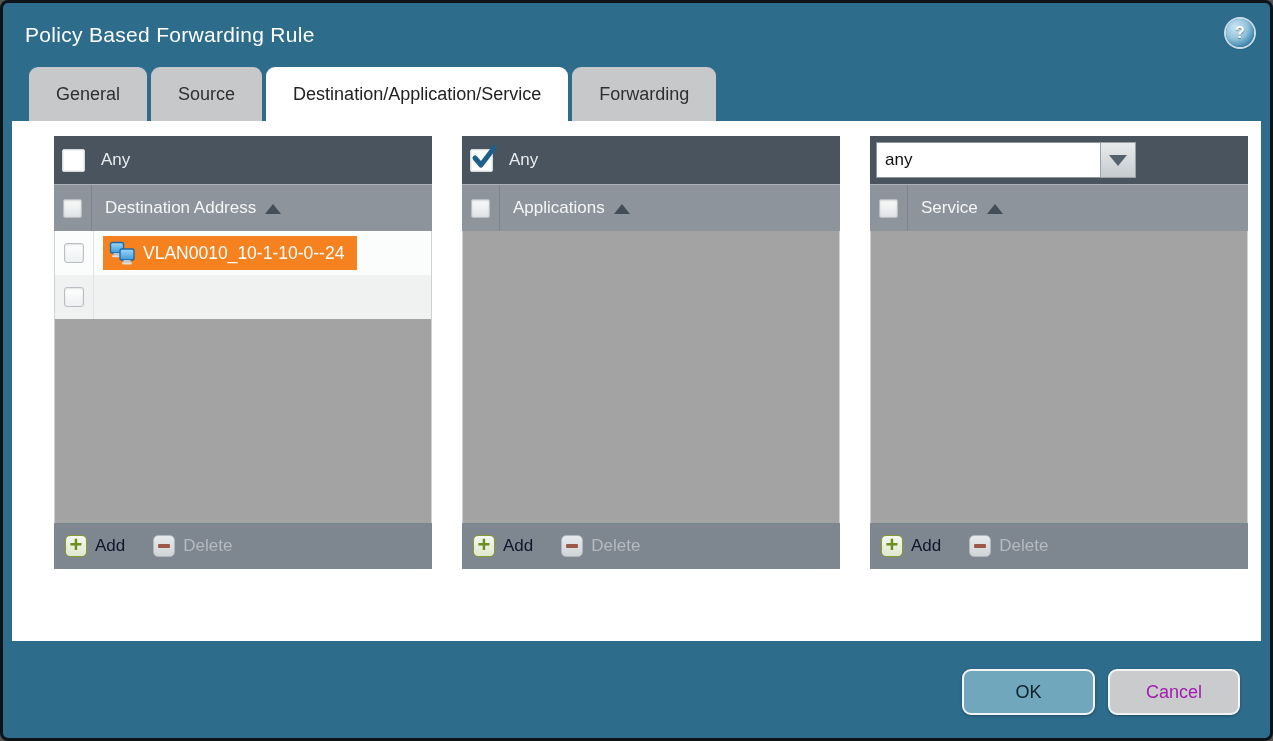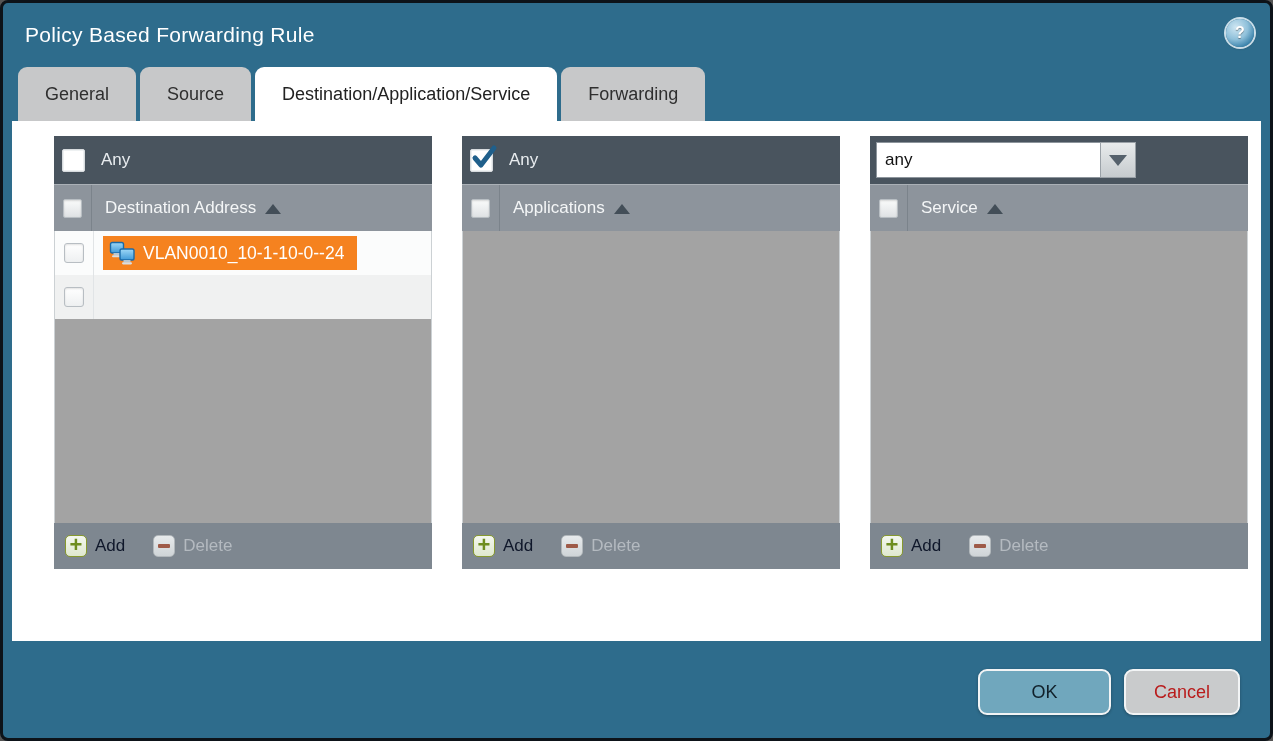--- a/index.html
+++ b/index.html
@@ -15,21 +15,21 @@
   
   .titlebar{ height:64px; display:flex; align-items:center; padding-left:22px; position:relative; }
   .title{ color:#ffffff; font-size:21px; letter-spacing:.3px; }
   .help{ position:absolute; right:16px; top:16px; width:28px; height:28px; border-radius:50%;
          background:radial-gradient(circle at 35% 30%, #cfe6f2, #8fc0da 45%, #3e85ad 75%, #2f6f95);
          box-shadow:0 0 0 2px rgba(230,243,250,.85), 0 1px 3px rgba(0,0,0,.35);
          display:flex; align-items:center; justify-content:center; cursor:pointer; }
   .help span{ color:#fff; font-size:16px; font-weight:bold; text-shadow:0 1px 1px rgba(0,0,0,.4); }
 
   
-  .tabs{ display:flex; gap:4px; padding-left:15px; height:54px; }
+  .tabs{ display:flex; gap:4px; padding-left:26px; height:54px; }
   .tab{ background:#c7c8c9; color:#2f2f2f; font-size:18px; line-height:54px;
         padding:0 27px; border-radius:9px 9px 0 0; cursor:pointer; white-space:nowrap; }
   .tab.active{ background:#ffffff; color:#222; position:relative; z-index:2; }
 
   
   .panel{ background:#ffffff; margin:0 9px; height:520px; padding:15px 0 0 18px; position:relative; z-index:1; }
   .cols{ display:flex; gap:6px; }
   .col{ width:402px; height:433px; display:flex; flex-direction:column;padding-left:24px; }
 
   .col-top{ height:48px; background:#49545e; display:flex; align-items:center; padding:0 8px; flex:none; }
@@ -86,21 +86,21 @@
 
   
   .negate{ display:flex; align-items:center; gap:13px; margin-top:17px; margin-left:3px; }
   .negate-label{ font-size:18px; color:#1b1b1b; }
 
   
   .bottombar{ position:absolute; right:30px; bottom:23px; display:flex; gap:13px; }
   .btn{ height:46px; border-radius:9px; border:2px solid #f2f4f5; font-family:"Liberation Sans",sans-serif;
         font-size:18px; color:#10202a; cursor:pointer; box-shadow:0 1px 3px rgba(0,0,0,.3); }
   .btn-ok{ width:133px; background:#70a7bd; }
-  .btn-cancel{ width:116px; background:#c9cbcc; color:#b91c1c; }
+  .btn-cancel{ width:132px; background:#c9cbcc; color:#a21caf; }
 </style>
 </head>
 <body>
 
 <div class="dialog">
 
   <div class="titlebar">
     <span class="title">Policy Based Forwarding Rule</span>
     <div class="help">
         <span>?</span>

